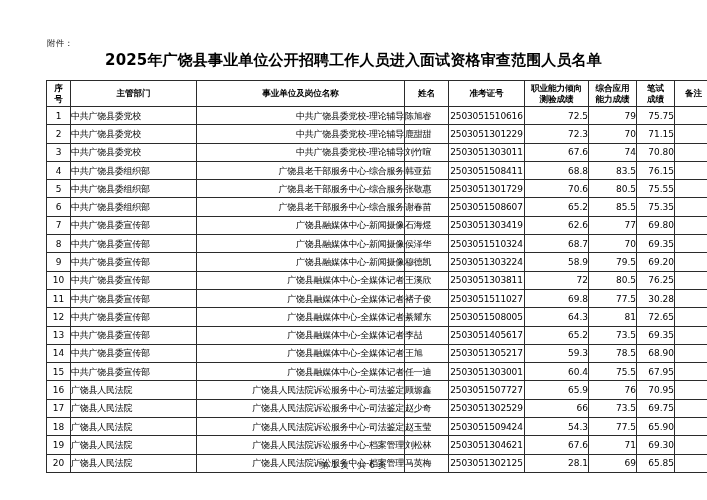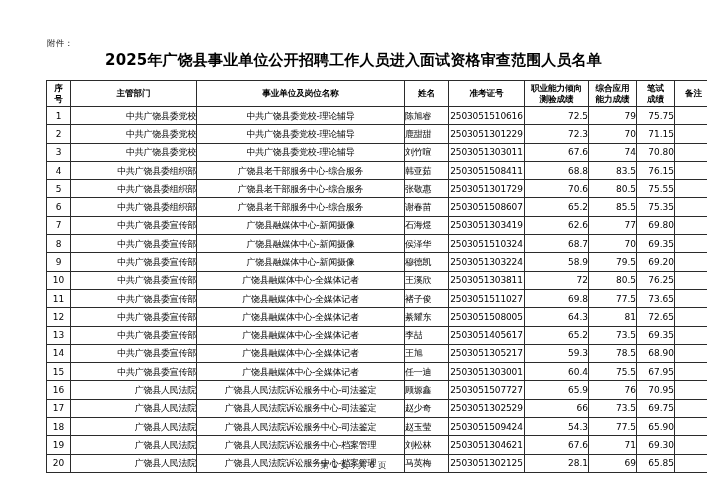--- a/index.html
+++ b/index.html
@@ -85,22 +85,22 @@
   col.c-dept   { width: 126px; }
   col.c-unit   { width: 208px; }
   col.c-name   { width: 44px; }
   col.c-exam   { width: 76px; }
   col.c-apt    { width: 64px; }
   col.c-comp   { width: 48px; }
   col.c-writ   { width: 38px; }
   col.c-rem    { width: 38px; }
 
   td.idx   { text-align: center; font-size: 8.6px; }
-  td.dept  { text-align: right; padding-left: 3px; letter-spacing: -0.25px; margin-left: 40px; }
-  td.unit  { text-align: center; padding-left: 3px; letter-spacing: -0.25px; }
+  td.dept  { text-align: left; padding-left: 3px; letter-spacing: -0.25px; margin-left: 40px; }
+  td.unit  { text-align: right; padding-left: 3px; letter-spacing: -0.25px; }
   td.name  { text-align: left; letter-spacing: -0.2px; }
   td.exam  { text-align: center; font-size: 8.8px; letter-spacing: -0.15px;
              font-family: "Liberation Serif", "DejaVu Serif", serif; }
   td.score { text-align: right; font-size: 8.8px;
              font-family: "Liberation Serif", "DejaVu Serif", serif; }
   td.rem   { text-align: center; }
 
   .footer-page {
     position: absolute;
     left: 0;
@@ -272,21 +272,21 @@
             <td class="rem"></td>
           </tr>
           <tr>
             <td class="idx">11</td>
             <td class="dept">中共广饶县委宣传部</td>
             <td class="unit">广饶县融媒体中心-全媒体记者</td>
             <td class="name">褚子俊</td>
             <td class="exam">2503051511027</td>
             <td class="score">69.8</td>
             <td class="score">77.5</td>
-            <td class="score">73.65</td>
+            <td class="score">30.28</td>
             <td class="rem"></td>
           </tr>
           <tr>
             <td class="idx">12</td>
             <td class="dept">中共广饶县委宣传部</td>
             <td class="unit">广饶县融媒体中心-全媒体记者</td>
             <td class="name">綦耀东</td>
             <td class="exam">2503051508005</td>
             <td class="score">64.3</td>
             <td class="score">81</td>

